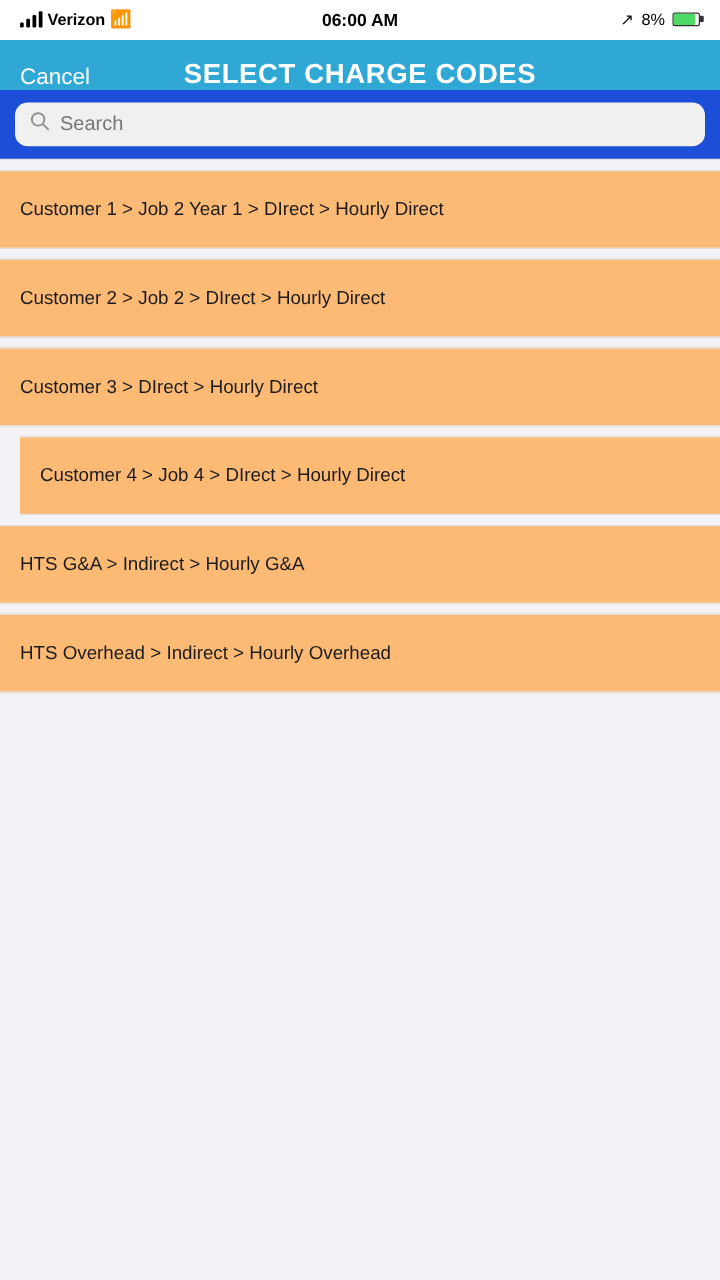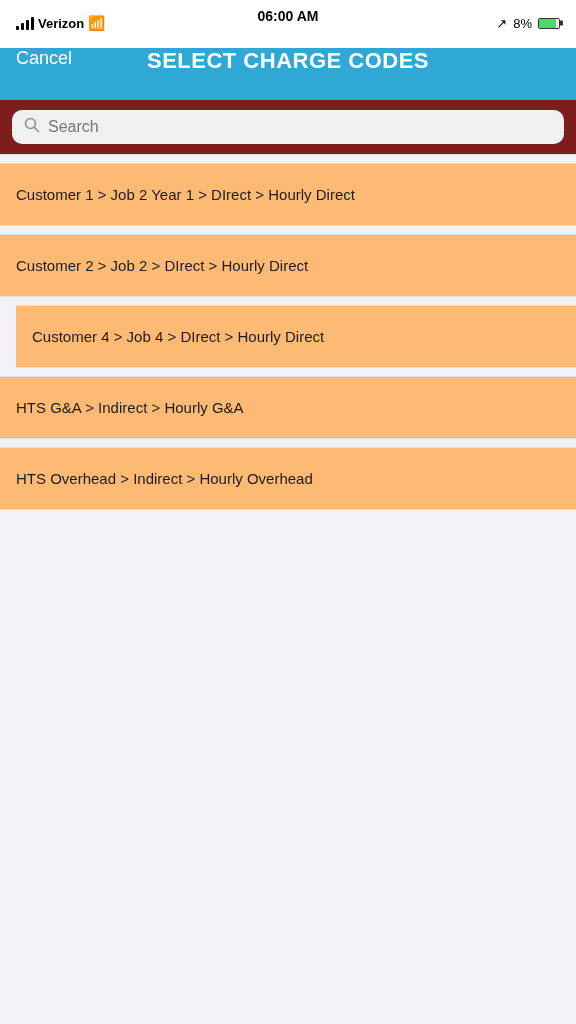--- a/index.html
+++ b/index.html
@@ -13,21 +13,21 @@
       overflow-x: hidden;
     }
 
     
     .status-bar {
       background: #fff;
       display: flex;
       align-items: center;
       justify-content: space-between;
       padding: 2px 16px 4px;
-      height: 48px;
+      height: 32px;
     }
     .status-left {
       display: flex;
       align-items: center;
       gap: 4px;
       font-size: 13px;
       font-weight: 600;
     }
     .status-center {
       font-size: 14px;
@@ -82,24 +82,24 @@
       background: #4cd964;
       width: 85%;
       height: 100%;
       border-radius: 1px;
     }
 
     
     .nav-bar {
       background: #2fa8d5;
       display: flex;
-      align-items: flex-start;
+      align-items: flex-end;
       justify-content: space-between;
       padding: 0 16px;
-      height: 52px;
+      height: 40px;
     }
     .nav-cancel {
       color: #fff;
       font-size: 18px;
       font-weight: 400;
       cursor: pointer;
       background: none;
       border: none;
       padding: 0;
     }
@@ -112,21 +112,21 @@
       position: absolute;
       left: 50%;
       transform: translateX(-50%);
     }
     .nav-spacer {
       width: 60px;
     }
 
     
     .search-container {
-      background: #7f1d1d;
+      background: #1d4ed8;
       padding: 10px 12px;
       border-bottom: 1px solid #e0e0e0;
     }
     .search-input-wrapper {
       display: flex;
       align-items: center;
       background: #f0f0f0;
       border-radius: 10px;
       padding: 7px 12px;
       gap: 8px;
@@ -204,16 +204,17 @@
         <line x1="10.5" y1="10.5" x2="14.5" y2="14.5" stroke="#8e8e93" stroke-width="1.5" stroke-linecap="round"></line>
       </svg>
     </span>
     <input class="search-input" type="text" placeholder="Search" style="">
   </div>
 </div>
 
 <div class="list-container" id="list-container">
 <div class="list-item">Customer 1 &gt; Job 2 Year 1 &gt; DIrect &gt; Hourly Direct</div>
     <div class="list-item" style="margin-top: 8px;">Customer 2 &gt; Job 2 &gt; DIrect &gt; Hourly Direct</div>
+    <div class="list-item" style="margin-top: 8px;">Customer 3 &gt; DIrect &gt; Hourly Direct</div>
     <div class="list-item" style="margin-top: 8px; margin-left: 16px;">Customer 4 &gt; Job 4 &gt; DIrect &gt; Hourly Direct</div>
     <div class="list-item" style="margin-top: 8px;">HTS G&amp;A &gt; Indirect &gt; Hourly G&amp;A</div>
     <div class="list-item" style="margin-top: 8px;">HTS Overhead &gt; Indirect &gt; Hourly Overhead</div>
   </div>
 
 </body></html>

